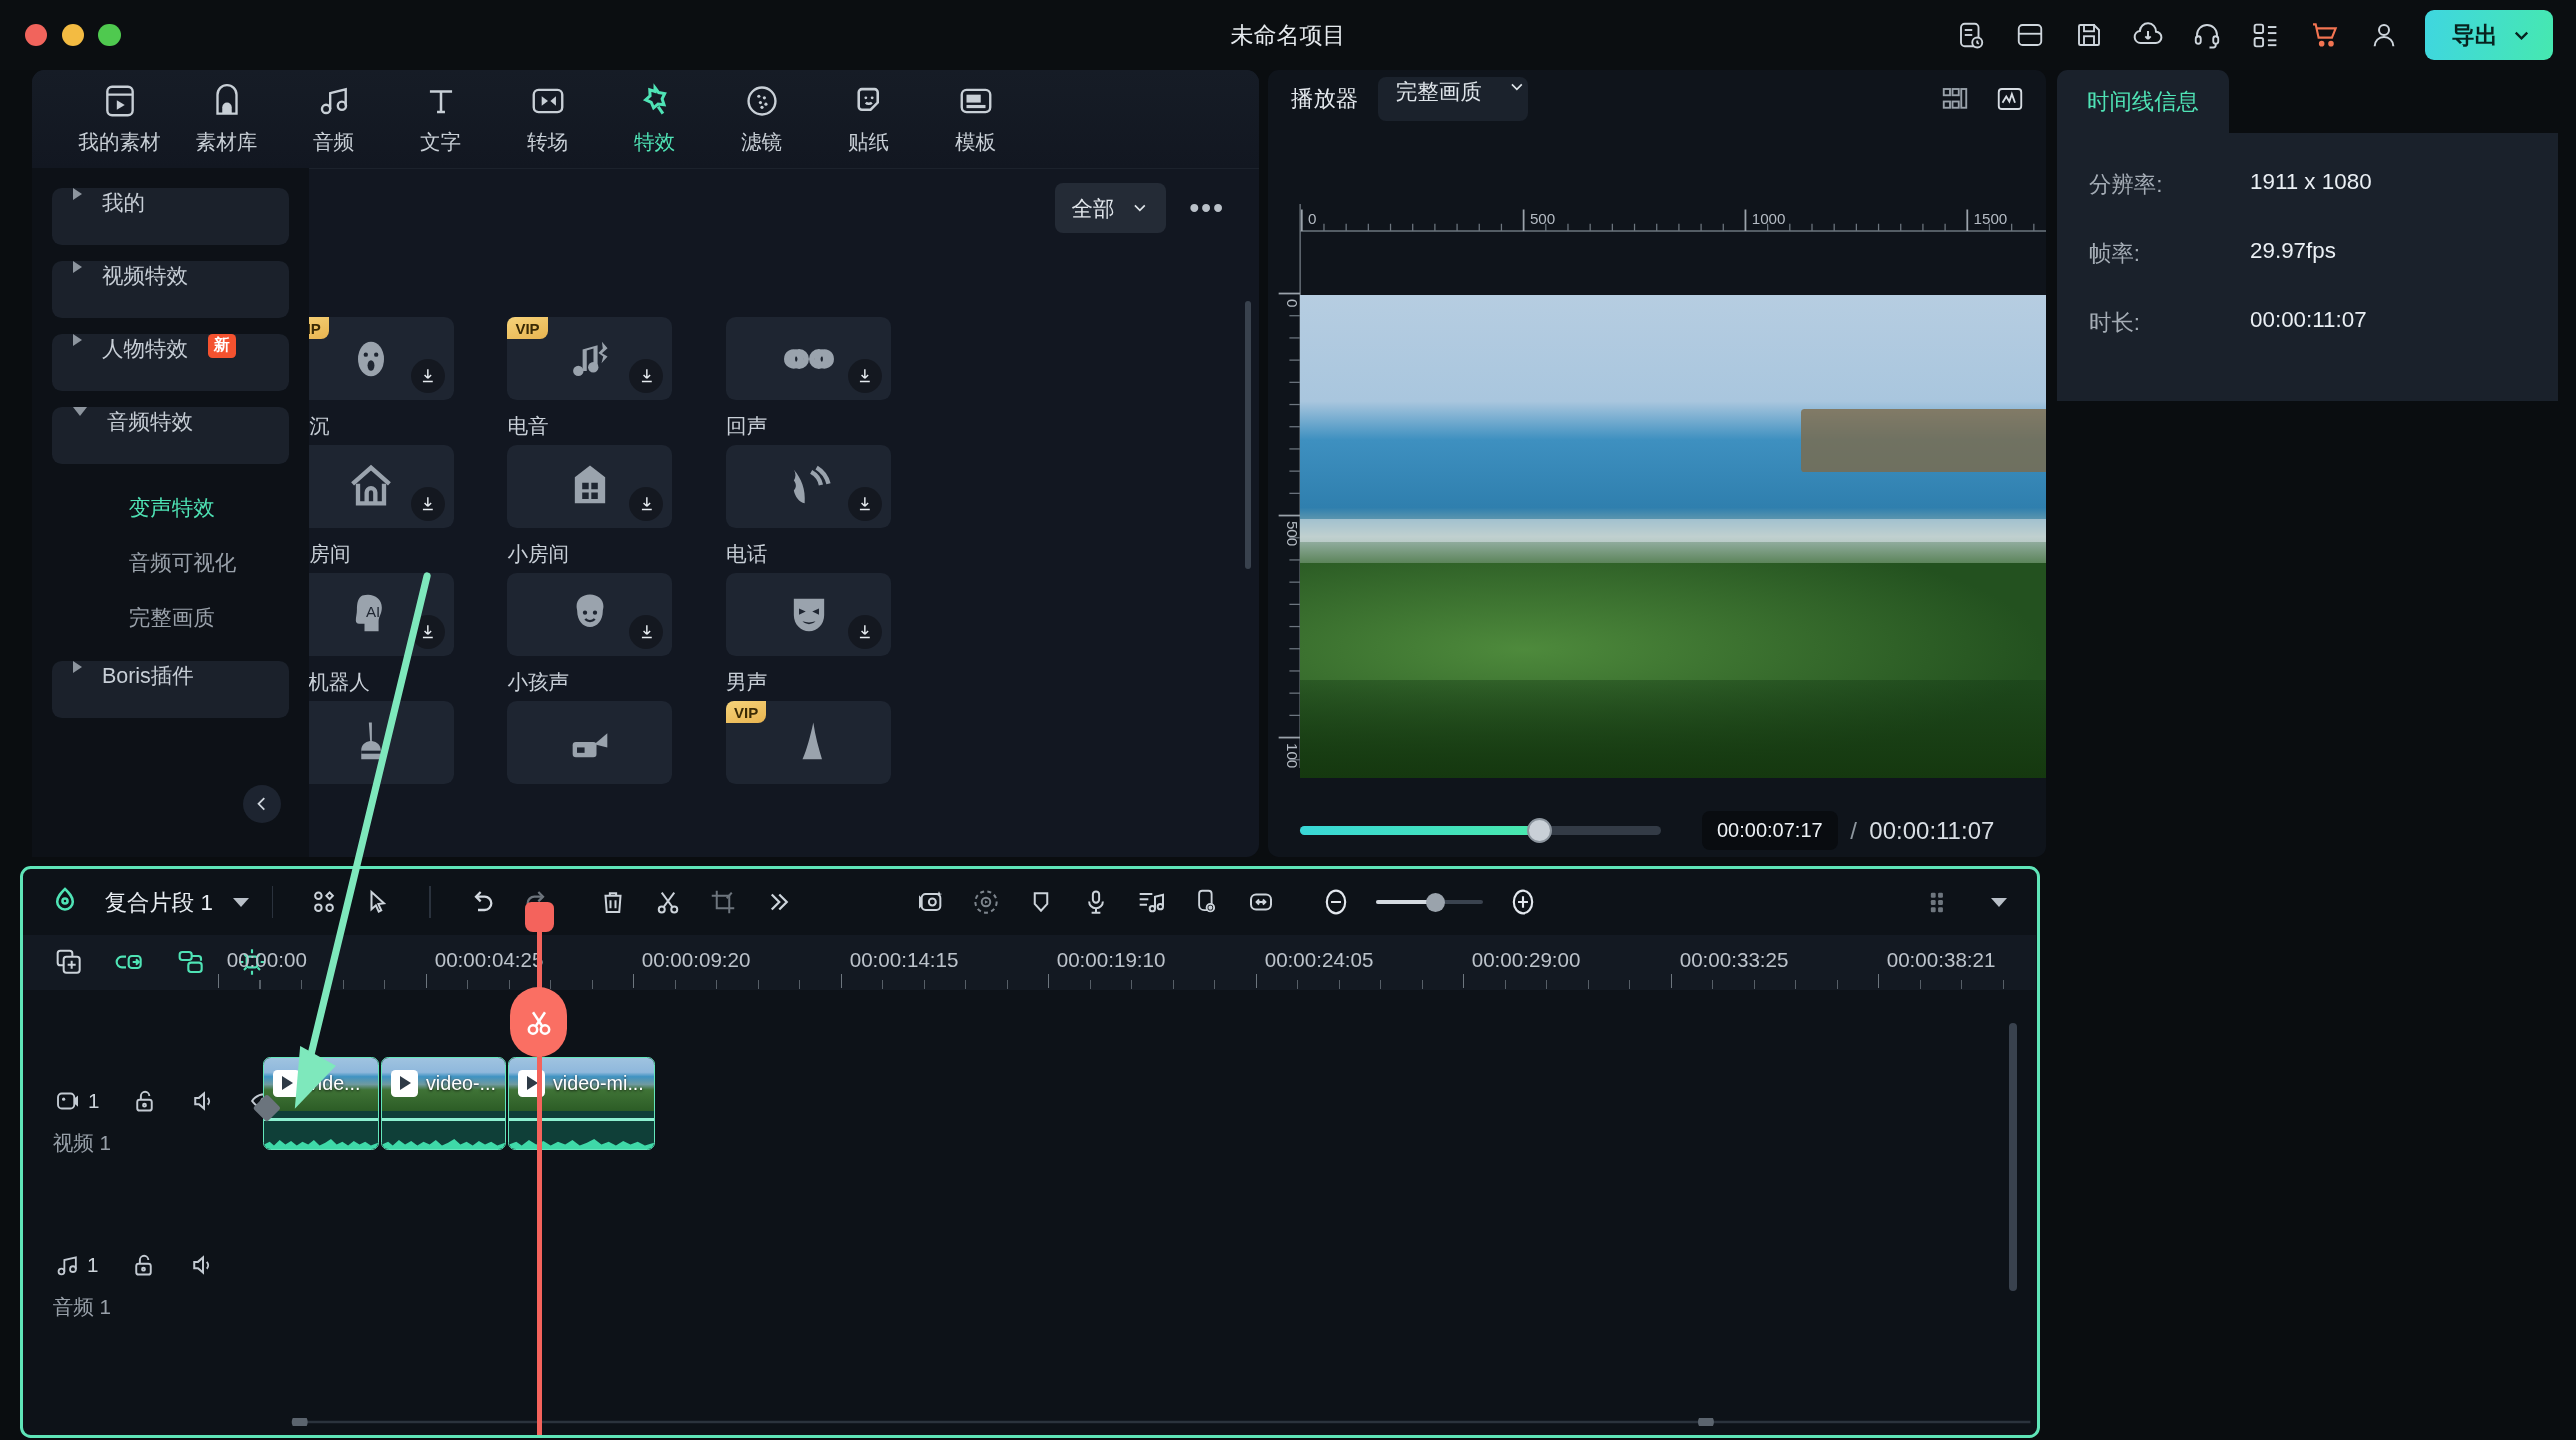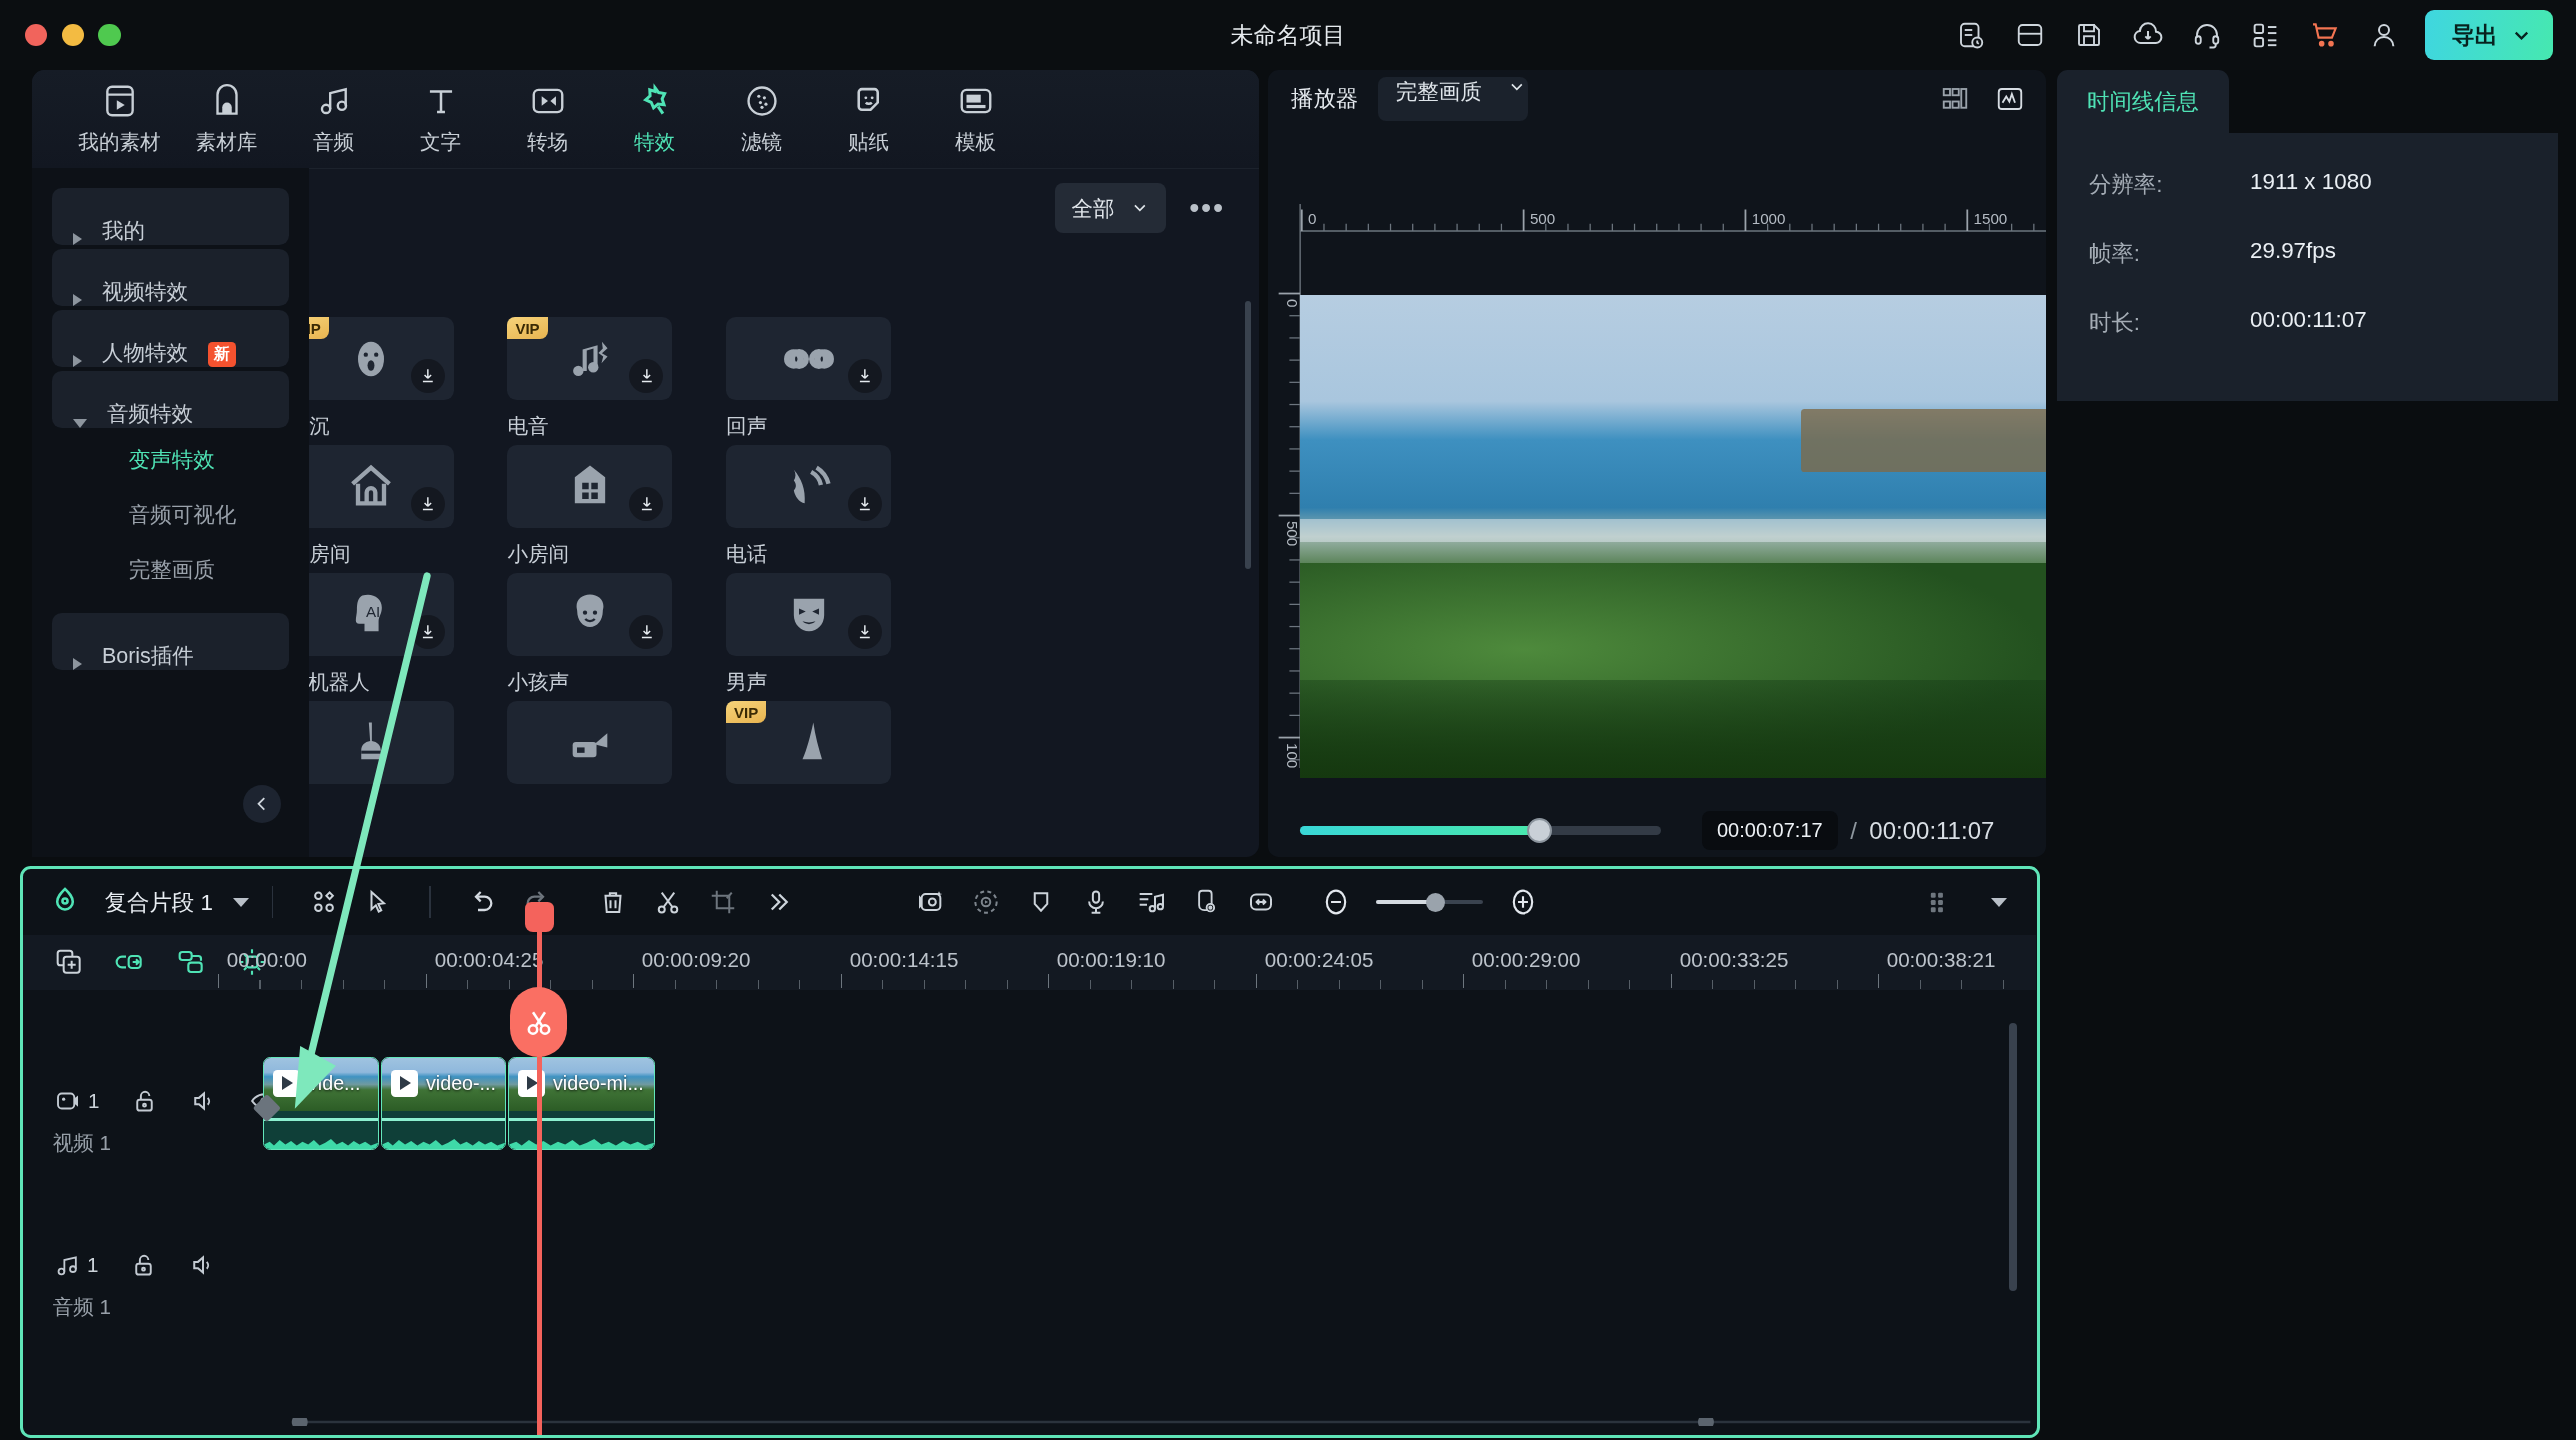--- a/index.html
+++ b/index.html
@@ -55,22 +55,22 @@
   .cname { font-size:20.6px; color:#c9d0d8; margin-top:11.6px; }
   .hv { position:absolute; width:38px; height:38px; border-radius:50%; background:rgba(18,22,28,.8);
     display:flex; align-items:center; justify-content:center; color:#e6ebf0; font-size:23px; }
   .hv.zoom{ left:7.2px; top:7.2px; } .hv.dots{ right:7.2px; top:4.5px; font-size:27px; }
   .hv.star{ left:55px; bottom:3.6px; } .hv.plus{ right:7.2px; bottom:7.2px; font-size:30px; }
   #grid-scroll { position:absolute; right:8px; top:54px; width:6.3px; height:268px; border-radius:3.6px; background:#39424e; }
 
   
   #tree { position:absolute; left:32px; top:168px; width:277px; height:689px;
     background:#0d1117; padding:19.7px 19.7px 0 19.7px; }
-  .tnode { height:57px; border-radius:9.8px; display:flex; align-items:flex-end; padding-left:21.5px;
-    gap:19.7px; background:#1b212b; margin-bottom:4px; font-size:21.5px; color:#c7ced6; }
+  .tnode { height:57px; border-radius:9.8px; display:flex; align-items:flex-start; padding-left:21.5px;
+    gap:19.7px; background:#1b212b; margin-bottom:16px; font-size:21.5px; color:#c7ced6; }
   .caret { width:0;height:0; border-left:9.8px solid #8d959e; border-top:6.3px solid transparent;
     border-bottom:6.3px solid transparent; }
   .caret.down{ border-left:7.2px solid transparent; border-right:7.2px solid transparent;
     border-top:9.8px solid #8d959e; border-bottom:0; }
   .badge-new{ background:#f4522f; color:#fff; font-size:16px; font-weight:bold; padding:1.8px 6.3px; border-radius:4.5px; }
   .tchild { height:55px; display:flex; align-items:center; padding-left:77px; font-size:21.5px; color:#9aa2ab; }
   .tchild.active{ color:#4fe3b5; }
   #collapse-btn { position:absolute; left:243px; top:785px; width:38px; height:38px; border-radius:50%;
     background:#1d2430; display:flex; align-items:center; justify-content:center; color:#cfd6dd; font-size:19.7px; }
 

